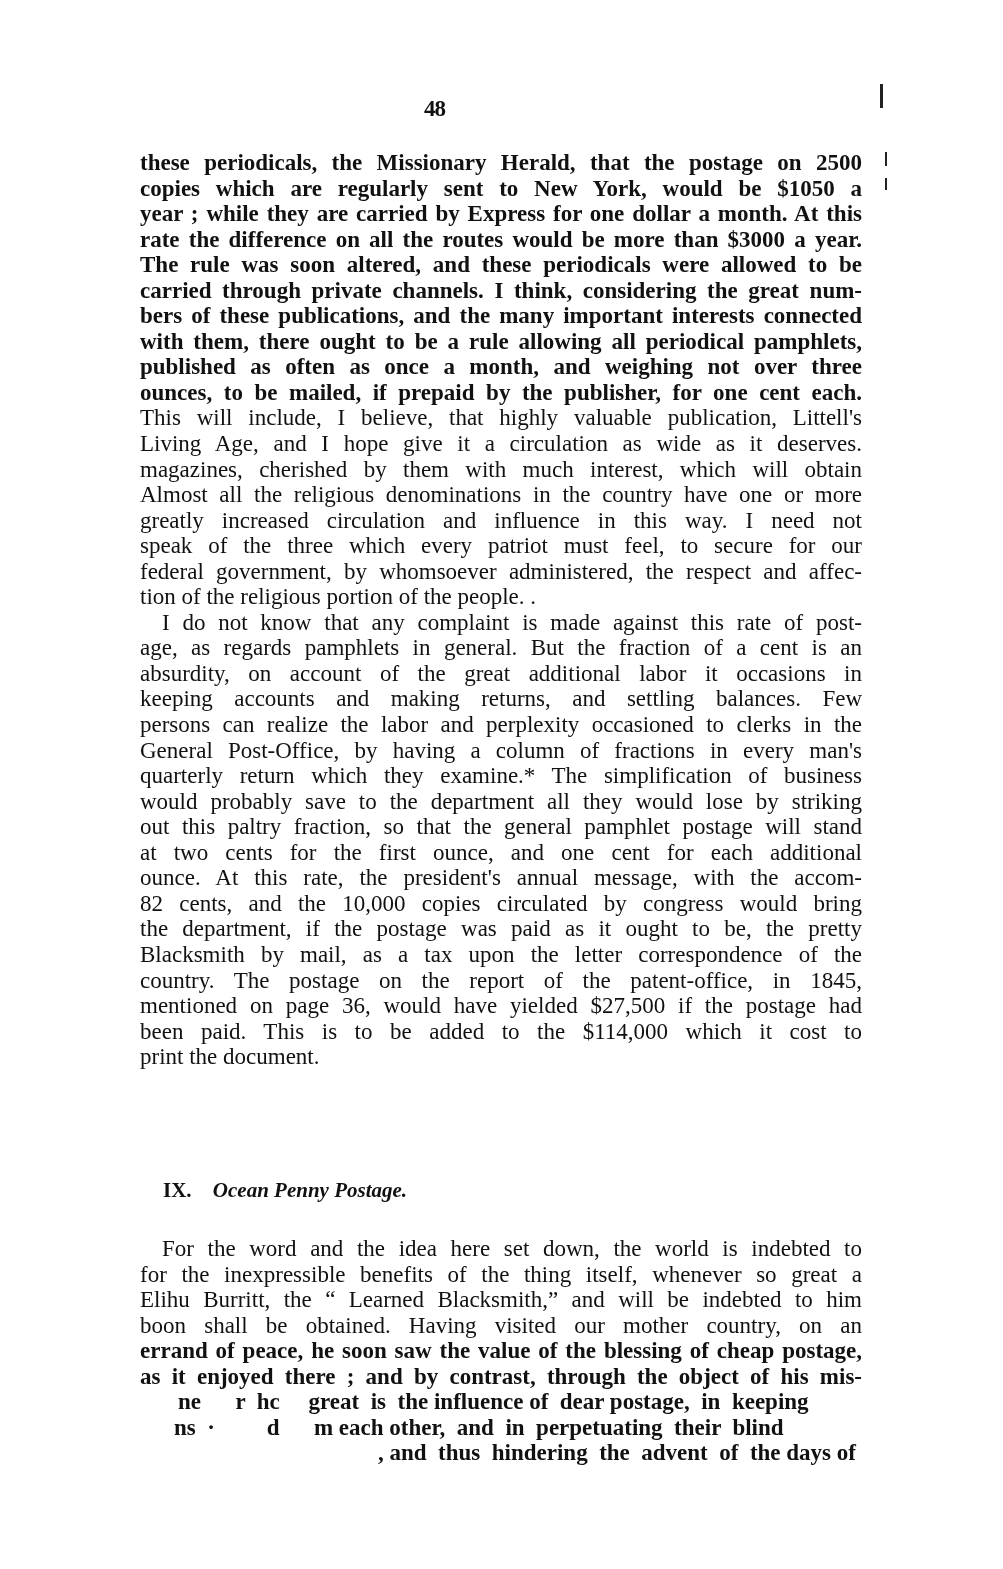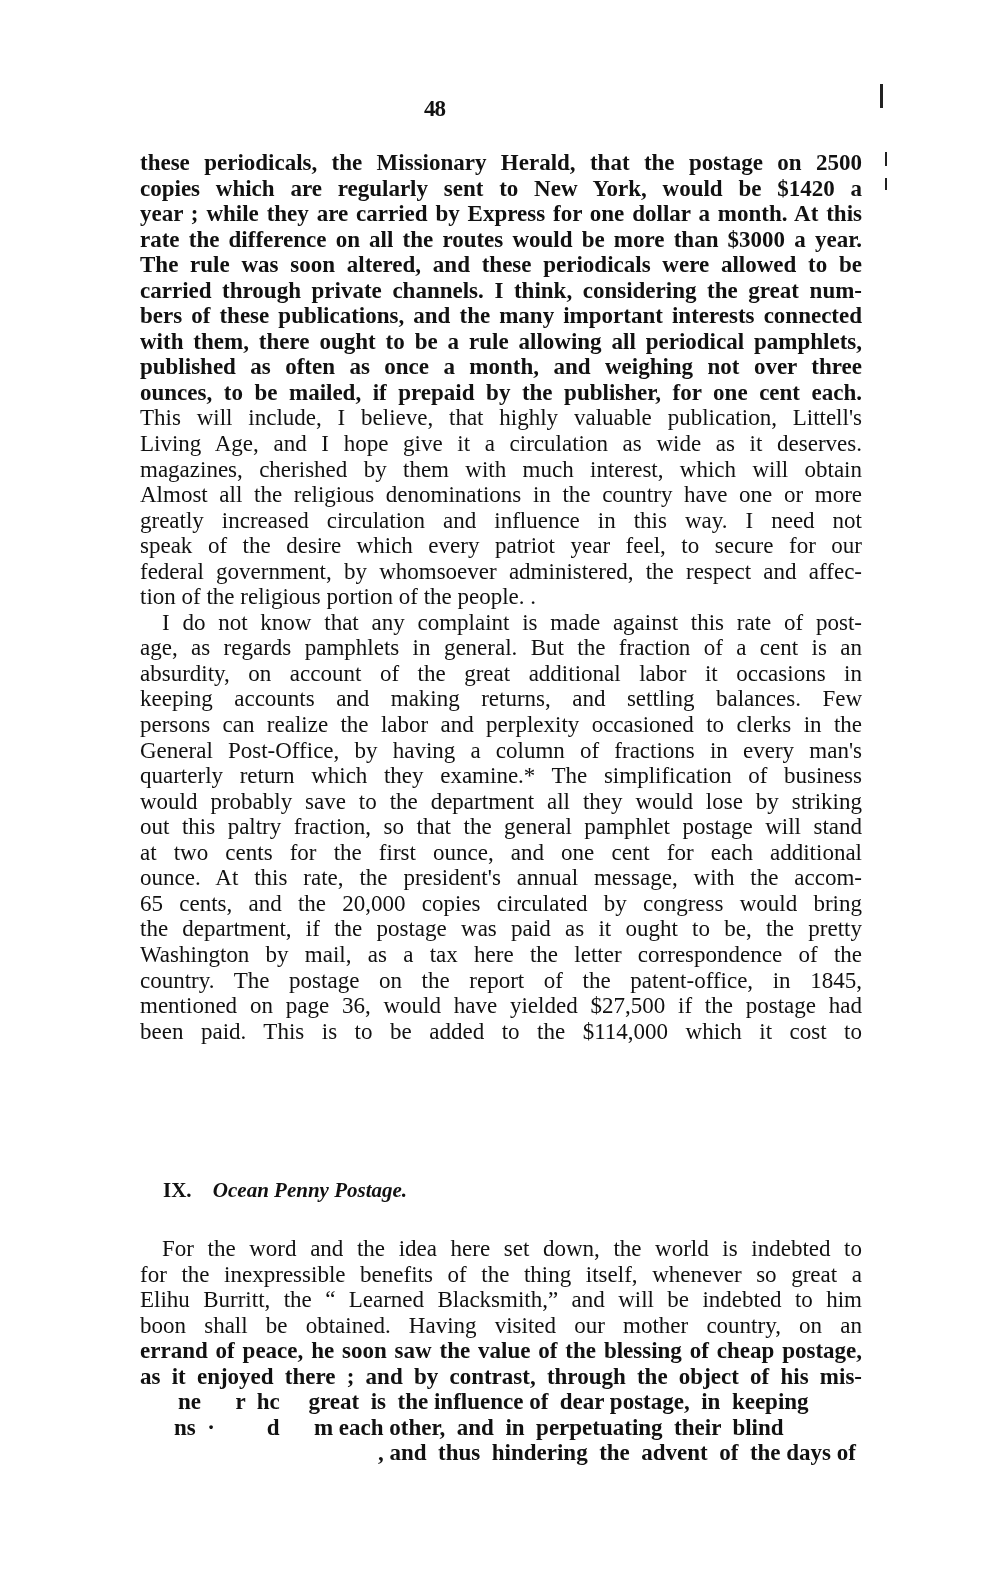--- a/index.html
+++ b/index.html
@@ -76,55 +76,56 @@
 <body>
 
 <div class="page-number">48</div>
 
 <div class="artifact" style="left:880px;top:84px;width:3px;height:24px;"></div>
 <div class="artifact" style="left:885px;top:152px;width:2px;height:14px;"></div>
 <div class="artifact" style="left:885px;top:178px;width:2px;height:12px;"></div>
 
 <div class="text-block" style="top:150px;">
   <span class="line bold">these periodicals, the Missionary Herald, that the postage on 2500</span>
-  <span class="line bold">copies which are regularly sent to New York, would be $1420 a</span>
+  <span class="line bold">copies which are regularly sent to New York, would be $1050 a</span>
   <span class="line bold">year ; while they are carried by Express for one dollar a month.   At this</span>
   <span class="line bold">rate the difference on all the routes would be more than $3000 a year.</span>
   <span class="line bold">The rule was soon altered, and  these  periodicals were allowed  to  be</span>
   <span class="line bold">carried through private channels.   I think, considering  the great num-</span>
   <span class="line bold">bers of these publications, and the many important interests connected</span>
   <span class="line bold">with  them, there ought to be a rule  allowing all periodical  pamphlets,</span>
   <span class="line bold">published  as  often  as  once  a  month,  and  weighing  not  over  three</span>
   <span class="line bold">ounces, to  be  mailed, if prepaid  by the publisher, for  one  cent  each.</span>
   <span class="line">This will include, I  believe,  that  highly  valuable  publication,  Littell's</span>
   <span class="line">Living  Age,  and  I  hope give  it  a  circulation as wide as it  deserves.</span>
   <span class="line">magazines, cherished  by  them  with  much  interest,  which  will  obtain</span>
   <span class="line">Almost all the religious denominations in the country have one or more</span>
   <span class="line">greatly increased  circulation  and  influence  in  this way.   I  need  not</span>
-  <span class="line">speak of the desire  which  every patriot  year  feel,  to  secure  for  our</span>
+  <span class="line">speak of the three  which  every patriot  must  feel,  to  secure  for  our</span>
   <span class="line">federal government, by whomsoever administered, the respect and affec-</span>
   <span class="line last">tion of the religious portion of  the  people.   .</span>
 
   <span class="line indent">I do not know that any complaint is made against this rate  of  post-</span>
   <span class="line">age, as regards pamphlets in general.   But the fraction of a cent is  an</span>
   <span class="line">absurdity,  on  account  of  the  great  additional  labor  it  occasions  in</span>
   <span class="line">keeping  accounts  and  making  returns,  and  settling  balances.   Few</span>
   <span class="line">persons can realize the labor and perplexity occasioned to clerks in the</span>
   <span class="line">General  Post-Office,  by  having a column  of  fractions  in every man's</span>
   <span class="line">quarterly return  which  they examine.*  The  simplification of business</span>
   <span class="line">would probably save to the department  all they would lose by striking</span>
   <span class="line">out this paltry fraction, so that the general pamphlet postage will stand</span>
   <span class="line">at  two  cents  for  the  first  ounce,  and  one  cent  for  each  additional</span>
   <span class="line">ounce.   At this rate, the president's annual message, with the accom-</span>
-  <span class="line">65 cents, and  the 20,000  copies  circulated  by  congress  would  bring</span>
+  <span class="line">82 cents, and  the 10,000  copies  circulated  by  congress  would  bring</span>
   <span class="line">the department, if  the  postage  was  paid as it ought  to be, the pretty</span>
-  <span class="line">Washington by mail, as a tax here  the  letter  correspondence  of  the</span>
+  <span class="line">Blacksmith by mail, as a tax upon  the  letter  correspondence  of  the</span>
   <span class="line">country.   The  postage  on  the  report  of  the  patent-office, in  1845,</span>
   <span class="line">mentioned on page 36, would have yielded $27,500 if the postage had</span>
   <span class="line">been  paid.   This is  to  be  added  to  the  $114,000  which  it  cost  to</span>
+  <span class="line last">print  the  document.</span>
 </div>
 
 <div class="heading">
   <span class="num">IX.</span>
   <span class="title">Ocean Penny Postage.</span>
 </div>
 
 <div class="text-block" style="top:1236px;">
   <span class="line indent">For the word and  the idea here  set down, the world  is indebted  to</span>
   <span class="line">for the inexpressible  benefits  of  the  thing  itself,  whenever  so  great  a</span>

